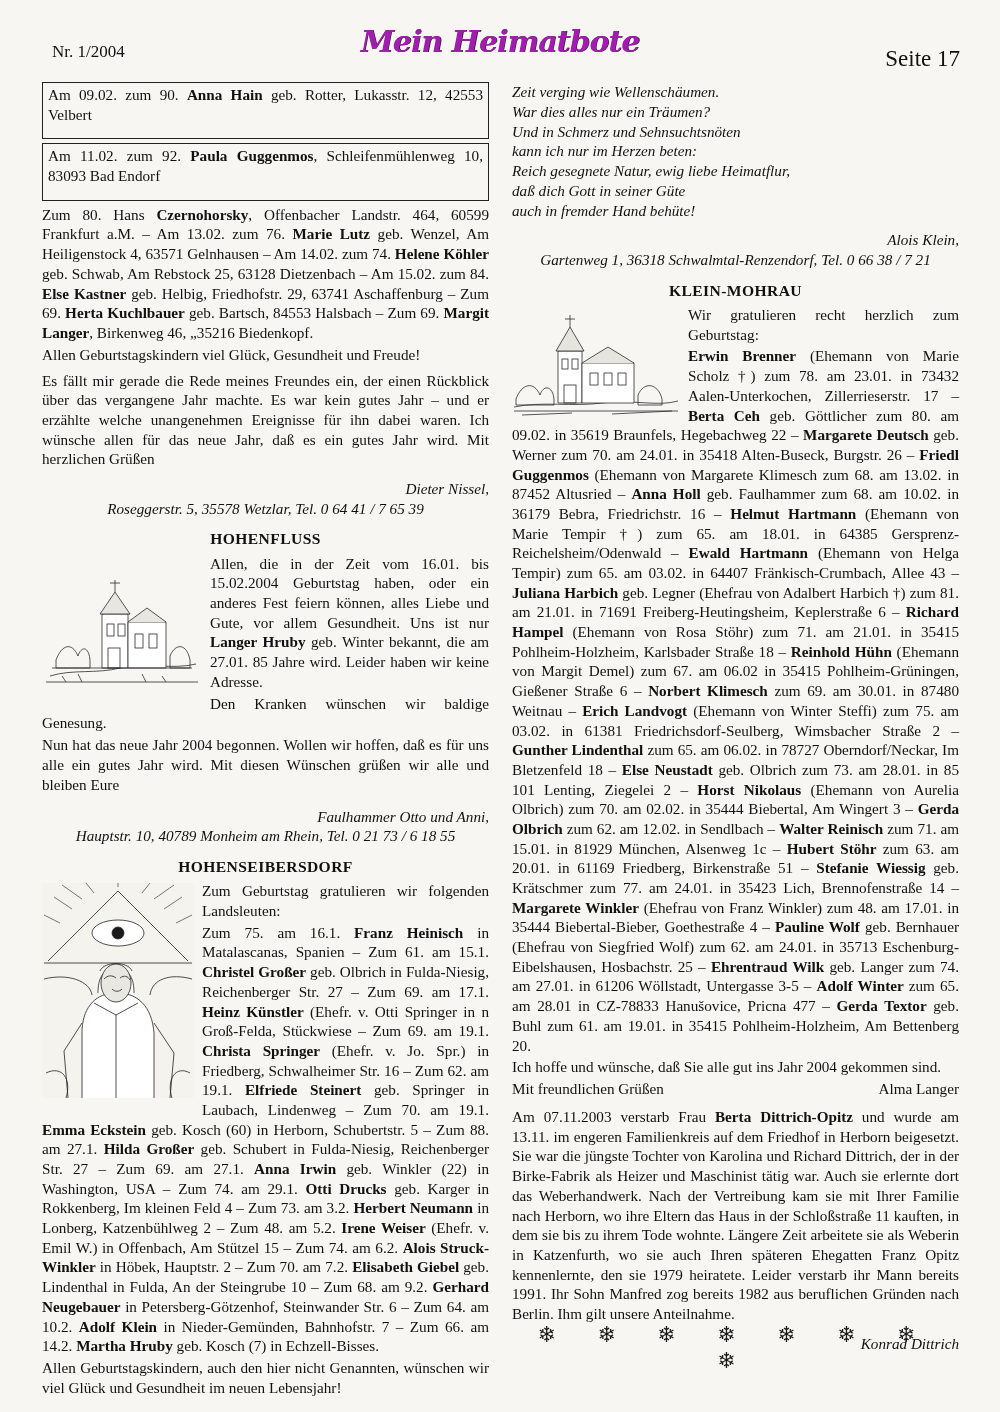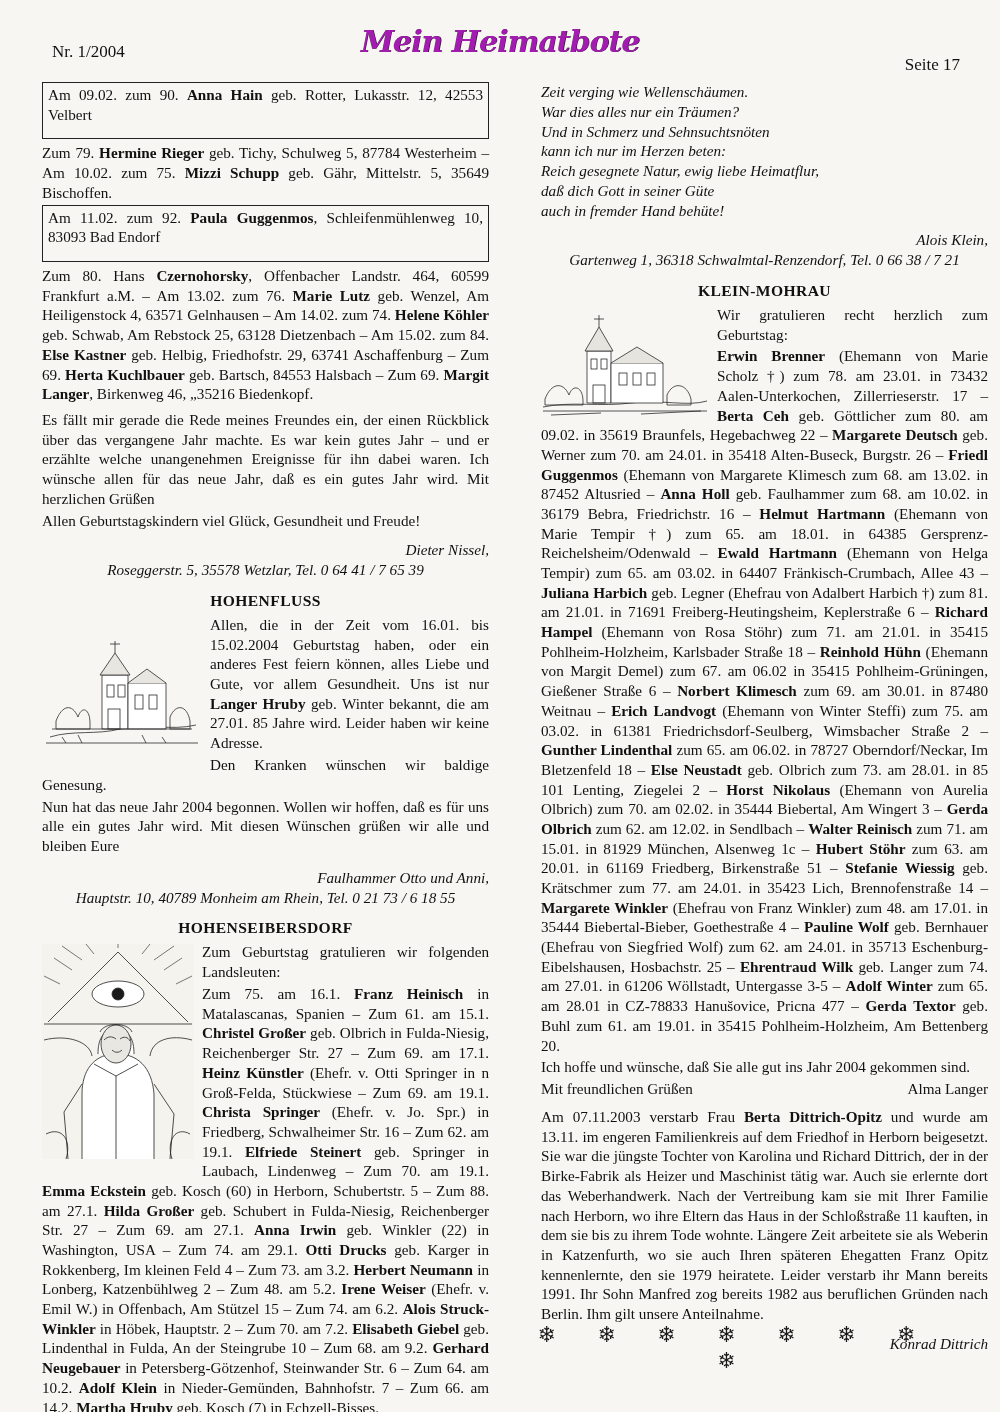--- a/index.html
+++ b/index.html
@@ -30,22 +30,22 @@
     height: 42px;
   }
   .issue {
     position: absolute;
     left: 0; top: 16px;
     font-size: 17px;
     margin-left: 12px;
   }
   .pageno {
     position: absolute;
-    right: 0; top: 29px;
-    font-size: 17px;
+    right: 0; top: 20px;
+    font-size: 23px;
   }
   .logo {
     position: absolute;
     left: 50%;
     top: -2px;
     transform: translateX(-50%);
     font-family: "DejaVu Serif", serif;
     font-weight: bold;
     font-style: italic;
     font-size: 30px;
@@ -58,21 +58,21 @@
   .col {
     position: absolute;
     top: 82px;
     width: 447px;
     font-size: 15.2px;
     line-height: 1.295;
     text-align: justify;
     hyphens: auto;
   }
   .col-left { left: 42px; }
-  .col-right { left: 541px; }
+  .col-right { left: 512px; }
 
   p { margin: 0 0 0.15em 0; }
   .tight { margin-bottom: 0; }
   b { font-weight: bold; }
 
   .boxed {
     border: 1px solid #222;
     padding: 2px 5px 14px 5px;
     margin-bottom: 4px;
   }
@@ -133,27 +133,26 @@
   <div class="masthead">
     <div class="issue">Nr. 1/2004</div>
     <div class="logo">Mein Heimatbote</div>
     <div class="pageno">Seite 17</div>
   </div>
 
   <div class="col col-left">
 
     <div class="boxed">Am 09.02. zum 90. <b>Anna Hain</b> geb. Rotter, Lukasstr. 12, 42553 Velbert</div>
 
-    <p>Zum 79. <b>Hermine Rieger</b> geb. Tichy, Schulweg 5, 87784 Westerheim – Am 10.02. zum 75. <b>Mizzi Schupp</b> geb. Gähr, Mittelstr. 5, 35649 Bischoffen.</p>
 
     <div class="boxed">Am 11.02. zum 92. <b>Paula Guggenmos</b>, Schleifenmühlenweg 10, 83093 Bad Endorf</div>
 
     <p>Zum 80. Hans <b>Czernohorsky</b>, Offenbacher Landstr. 464, 60599 Frankfurt a.M. – Am 13.02. zum 76. <b>Marie Lutz</b> geb. Wenzel, Am Heiligenstock 4, 63571 Gelnhausen – Am 14.02. zum 74. <b>Helene Köhler</b> geb. Schwab, Am Rebstock 25, 63128 Dietzenbach – Am 15.02. zum 84. <b>Else Kastner</b> geb. Helbig, Friedhofstr. 29, 63741 Aschaffenburg – Zum 69. <b>Herta Kuchlbauer</b> geb. Bartsch, 84553 Halsbach – Zum 69. <b>Margit Langer</b>, Birkenweg 46, „35216 Biedenkopf.</p>
+    <p>Allen Geburtstagskindern viel Glück, Gesundheit und Freude!</p>
     <p style="margin-top:6px">Es fällt mir gerade die Rede meines Freundes ein, der einen Rückblick über das vergangene Jahr machte. Es war kein gutes Jahr – und er erzählte welche unangenehmen Ereignisse für ihn dabei waren. Ich wünsche allen für das neue Jahr, daß es ein gutes Jahr wird. Mit herzlichen Grüßen</p>
-    <p>Allen Geburtstagskindern viel Glück, Gesundheit und Freude!</p>
     <div class="sig">Dieter Nissel,</div>
     <div class="sig-c">Roseggerstr. 5, 35578 Wetzlar, Tel. 0 64 41 / 7 65 39</div>
 
     <div class="sechead">HOHENFLUSS</div>
 
     <div class="clearfix">
       <span class="illus church1">
         <svg viewBox="0 0 160 138" width="160" height="138">
           <rect x="0" y="0" width="160" height="138" fill="#f7f6f2"></rect>
           <g stroke="#2b2b2b" stroke-width="0.8" fill="none">

